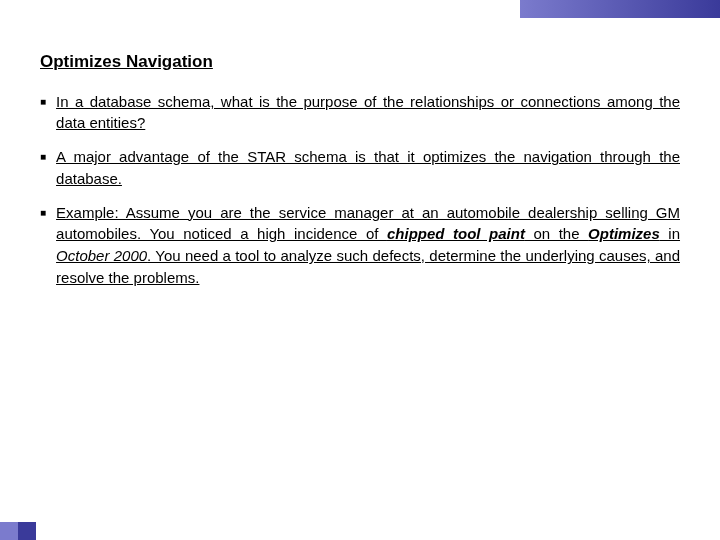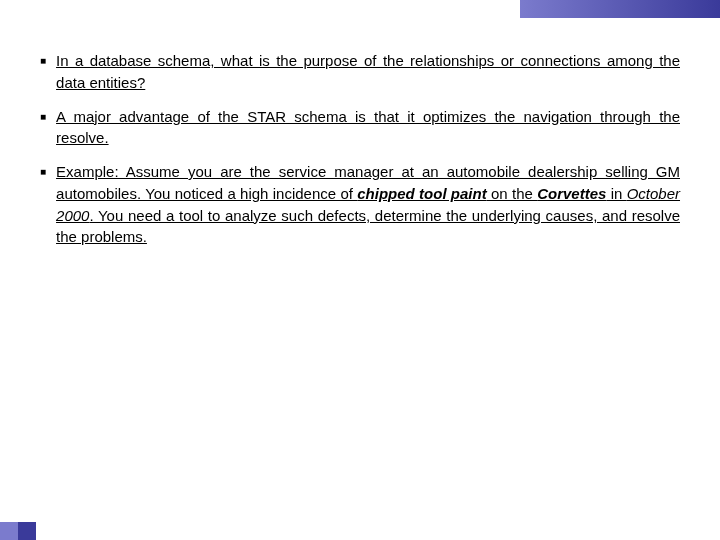--- a/index.html
+++ b/index.html
@@ -106,41 +106,42 @@
 
   <div class="top-bar"></div>
 
   <div class="bottom-left-deco">
     <div class="deco-square deco-sq1"></div>
     <div class="deco-square deco-sq2"></div>
   </div>
 
   <div class="content">
 
+    <div class="heading">Optimizes Navigation</div>
 
     <ul class="bullet-list">
 
       <li class="bullet-item">
         <span class="bullet-marker">■</span>
         <span class="bullet-text">
           In a database schema, what is the purpose of the relationships or connections among the data entities?
         </span>
       </li>
 
       <li class="bullet-item">
         <span class="bullet-marker">■</span>
         <span class="bullet-text">
-          A major advantage of the STAR schema is that it optimizes the navigation through the resolve.
+          A major advantage of the STAR schema is that it optimizes the navigation through the database.
         </span>
       </li>
 
       <li class="bullet-item">
         <span class="bullet-marker">■</span>
         <span class="bullet-text">
-          Example: Assume you are the service manager at an automobile dealership selling GM automobiles. You noticed a high incidence of <span class="bold-italic">chipped tool paint</span> on the <span class="bold-italic">Corvettes</span> in <span class="italic">October 2000</span>. You need a tool to analyze such defects, determine the underlying causes, and resolve the problems.
+          Example: Assume you are the service manager at an automobile dealership selling GM automobiles. You noticed a high incidence of <span class="bold-italic">chipped tool paint</span> on the <span class="bold-italic">Optimizes</span> in <span class="italic">October 2000</span>. You need a tool to analyze such defects, determine the underlying causes, and resolve the problems.
         </span>
       </li>
 
     </ul>
 
   </div>
 
 </div>
 
 </body></html>

